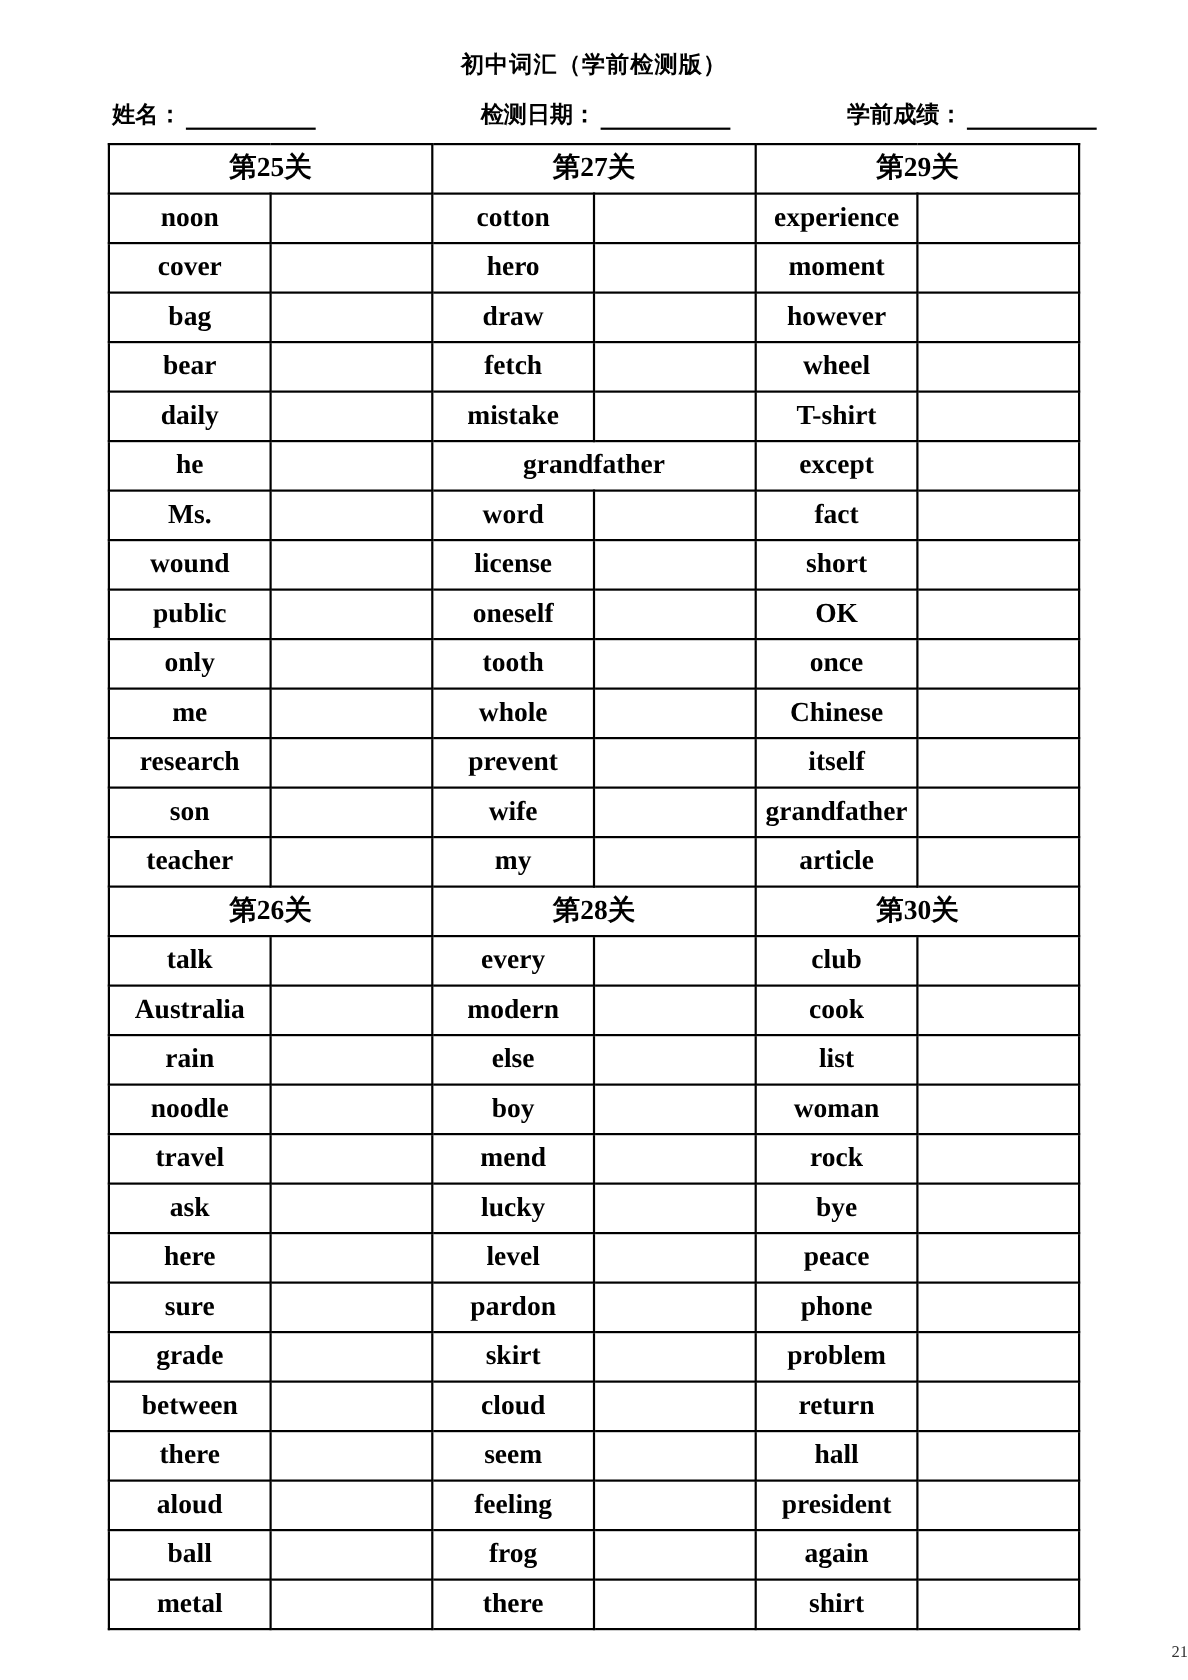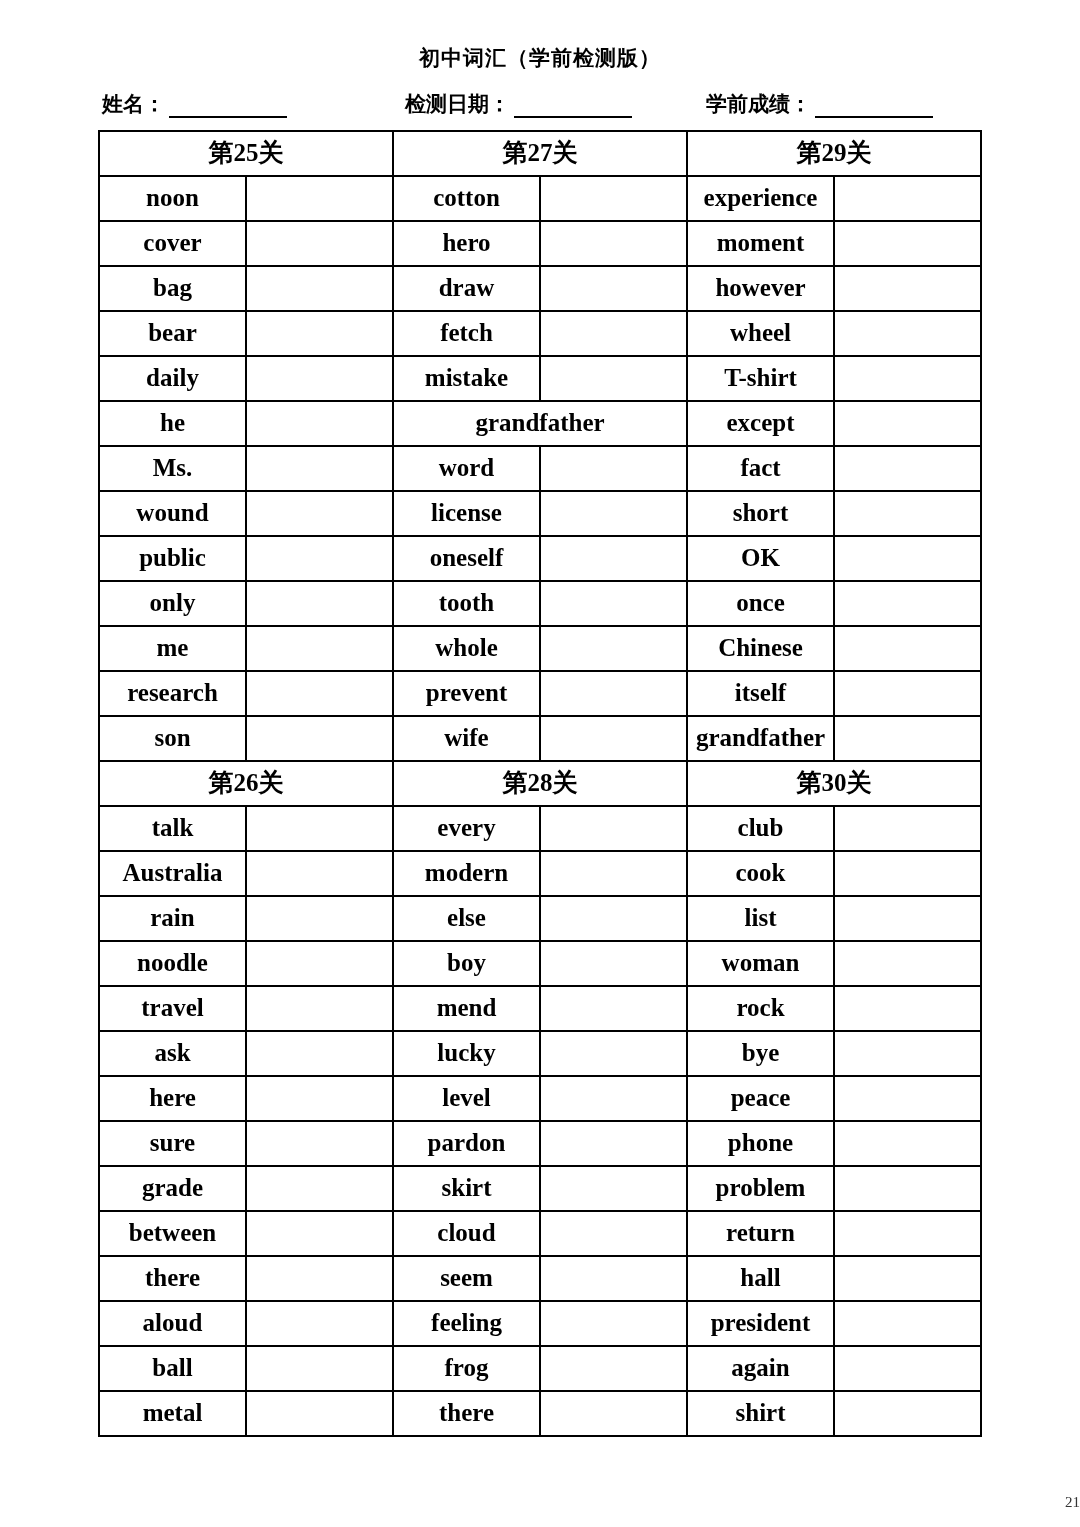--- a/index.html
+++ b/index.html
@@ -31,20 +31,21 @@
     font-family: "DejaVu Serif", "Liberation Serif", serif;
   }
   .info-row {
     display: flex;
     align-items: flex-end;
     font-size: 21px;
     font-weight: 700;
     margin: 0 0 12px 0;
     padding: 0 8px;
     font-family: "DejaVu Serif", "Liberation Serif", serif;
+    gap: 32px;
   }
   .info-item {
     display: flex;
     align-items: flex-end;
     white-space: nowrap;
   }
   .info-item .blank {
     display: inline-block;
     width: 118px;
     border-bottom: 2px solid #000;
@@ -221,20 +222,28 @@
         <td class="blankcell"></td>
       </tr>
       <tr>
         <td class="word">son</td>
         <td class="blankcell"></td>
         <td class="word">wife</td>
         <td class="blankcell"></td>
         <td class="word w-mid">grandfather</td>
         <td class="blankcell"></td>
       </tr>
+      <tr>
+        <td class="word">teacher</td>
+        <td class="blankcell"></td>
+        <td class="word">my</td>
+        <td class="blankcell"></td>
+        <td class="word">article</td>
+        <td class="blankcell"></td>
+      </tr>
 
       <tr>
         <td class="section" colspan="2">第26关</td>
         <td class="section" colspan="2">第28关</td>
         <td class="section" colspan="2">第30关</td>
       </tr>
 
       <tr>
         <td class="word">talk</td>
         <td class="blankcell"></td>

